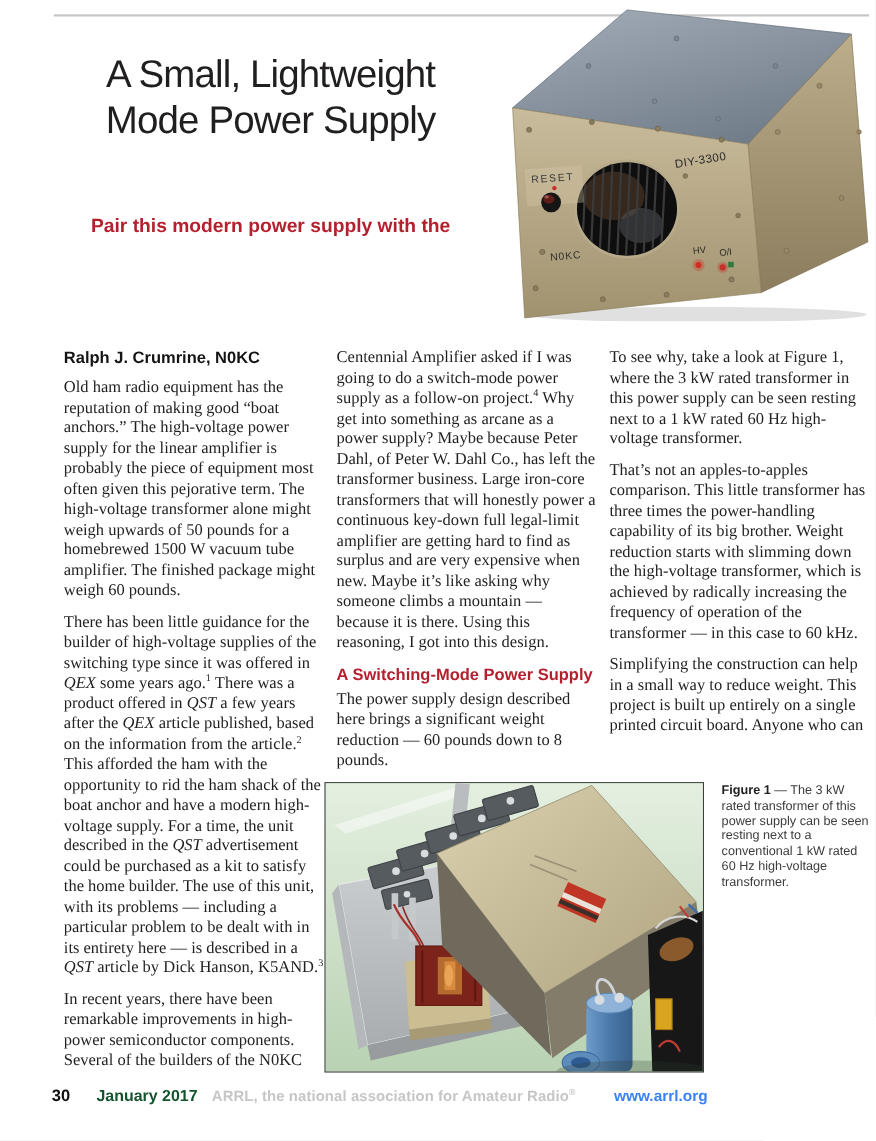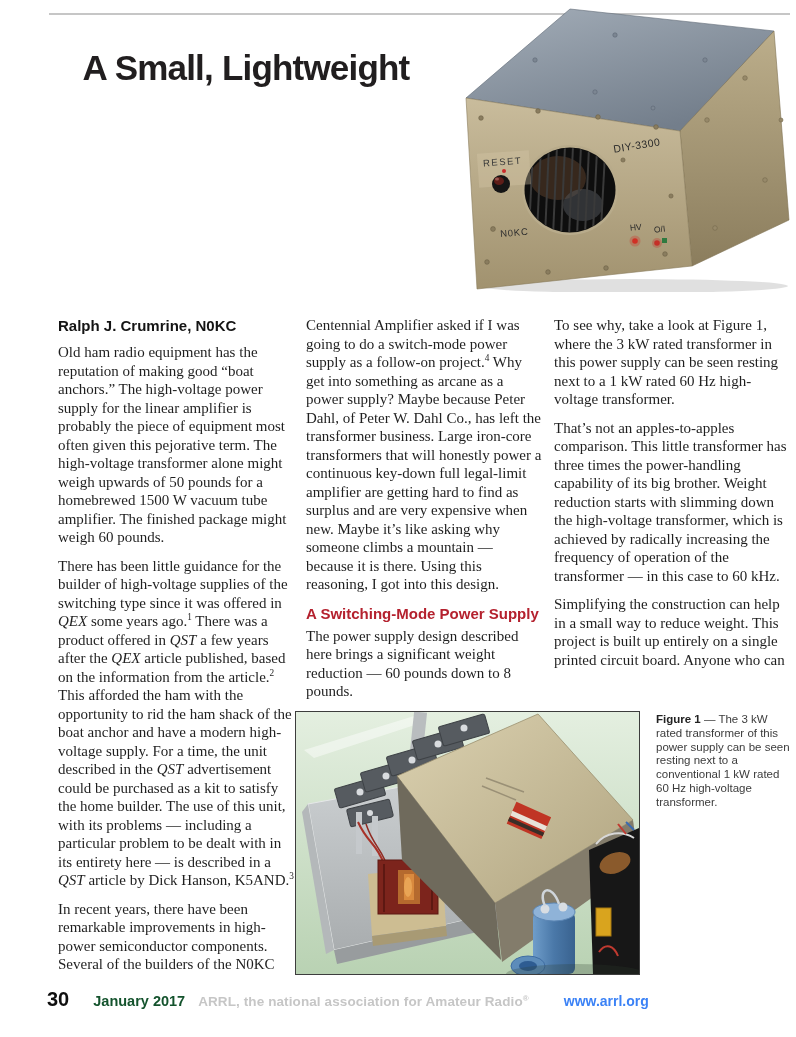--- a/index.html
+++ b/index.html
@@ -5,21 +5,21 @@
   html,body { margin:0; padding:0; background:#e9e9e9; }
   .page {
     position:relative; width:796px; height:1037px; margin:0 auto;
     background:#ffffff; overflow:hidden;
     font-family:"Liberation Serif", serif; color:#1f1f1f;
   }
   .top-rule { position:absolute; left:49px; top:13px; width:741px; height:2px; background:#c6c6c6; }
 
   .title {
     position:absolute; left:38px; top:24px; width:416px; text-align:center;
-    font-family:"Liberation Sans", sans-serif; font-weight:bold;
+    font-family:"Liberation Sans", sans-serif; font-weight:normal;
     font-size:35px; line-height:42px; letter-spacing:-0.8px; color:#211e1f;
   }
   .title span { display:block; white-space:nowrap; }
 
   .deck {
     position:absolute; left:26px; top:176px; width:440px; text-align:center;
     font-family:"Liberation Sans", sans-serif; font-weight:bold;
     font-size:17.5px; line-height:22px; color:#b4212e;
   }
   .deck span { display:block; white-space:nowrap; }
@@ -49,40 +49,42 @@
     position:absolute; left:656px; top:713px; width:136px;
     font-family:"Liberation Sans", sans-serif; font-size:11.5px; line-height:13.8px; color:#3c3c3c;
   }
   .fig-caption b { color:#222;text-align:center; }
 
   .footer {
     position:absolute; left:47px; top:988px; width:742px;
     display:flex; align-items:baseline;
     font-family:"Liberation Sans", sans-serif; font-weight:bold;
   }
-  .pageno { font-size:20px; color:#101010; }
+  .pageno { font-size:15px; color:#101010; }
   .issue  { margin-left:24px; font-size:14.5px; color:#14532d; }
   .org    { margin-left:13px; font-size:13.5px; color:#c6c6c6; letter-spacing:0.1px; }
   .org sup { font-size:8px; }
   .url    { margin-left:35px; font-size:14px; color:#3b82f6; }
 
   text { font-family:"Liberation Sans", sans-serif; }
 </style>
 </head>
 <body>
 
 <div class="page">
 
   <div class="top-rule"></div>
 
   <h1 class="title">
     <span>A Small, Lightweight</span>
+    <span>Mode Power Supply</span>
   </h1>
 
   <p class="deck">
+    <span>Pair this modern power supply with the</span>
   </p>
 
   <div class="hero">
     <svg width="353" height="292" viewBox="0 0 353 292">
       <defs>
         <linearGradient id="gTop" x1="0" y1="0" x2="0.6" y2="1">
           <stop offset="0" stop-color="#a3adb8"></stop>
             <stop offset="1" stop-color="#737e8b"></stop>
         </linearGradient>
         <linearGradient id="gFront" x1="0" y1="0" x2="0" y2="1">

